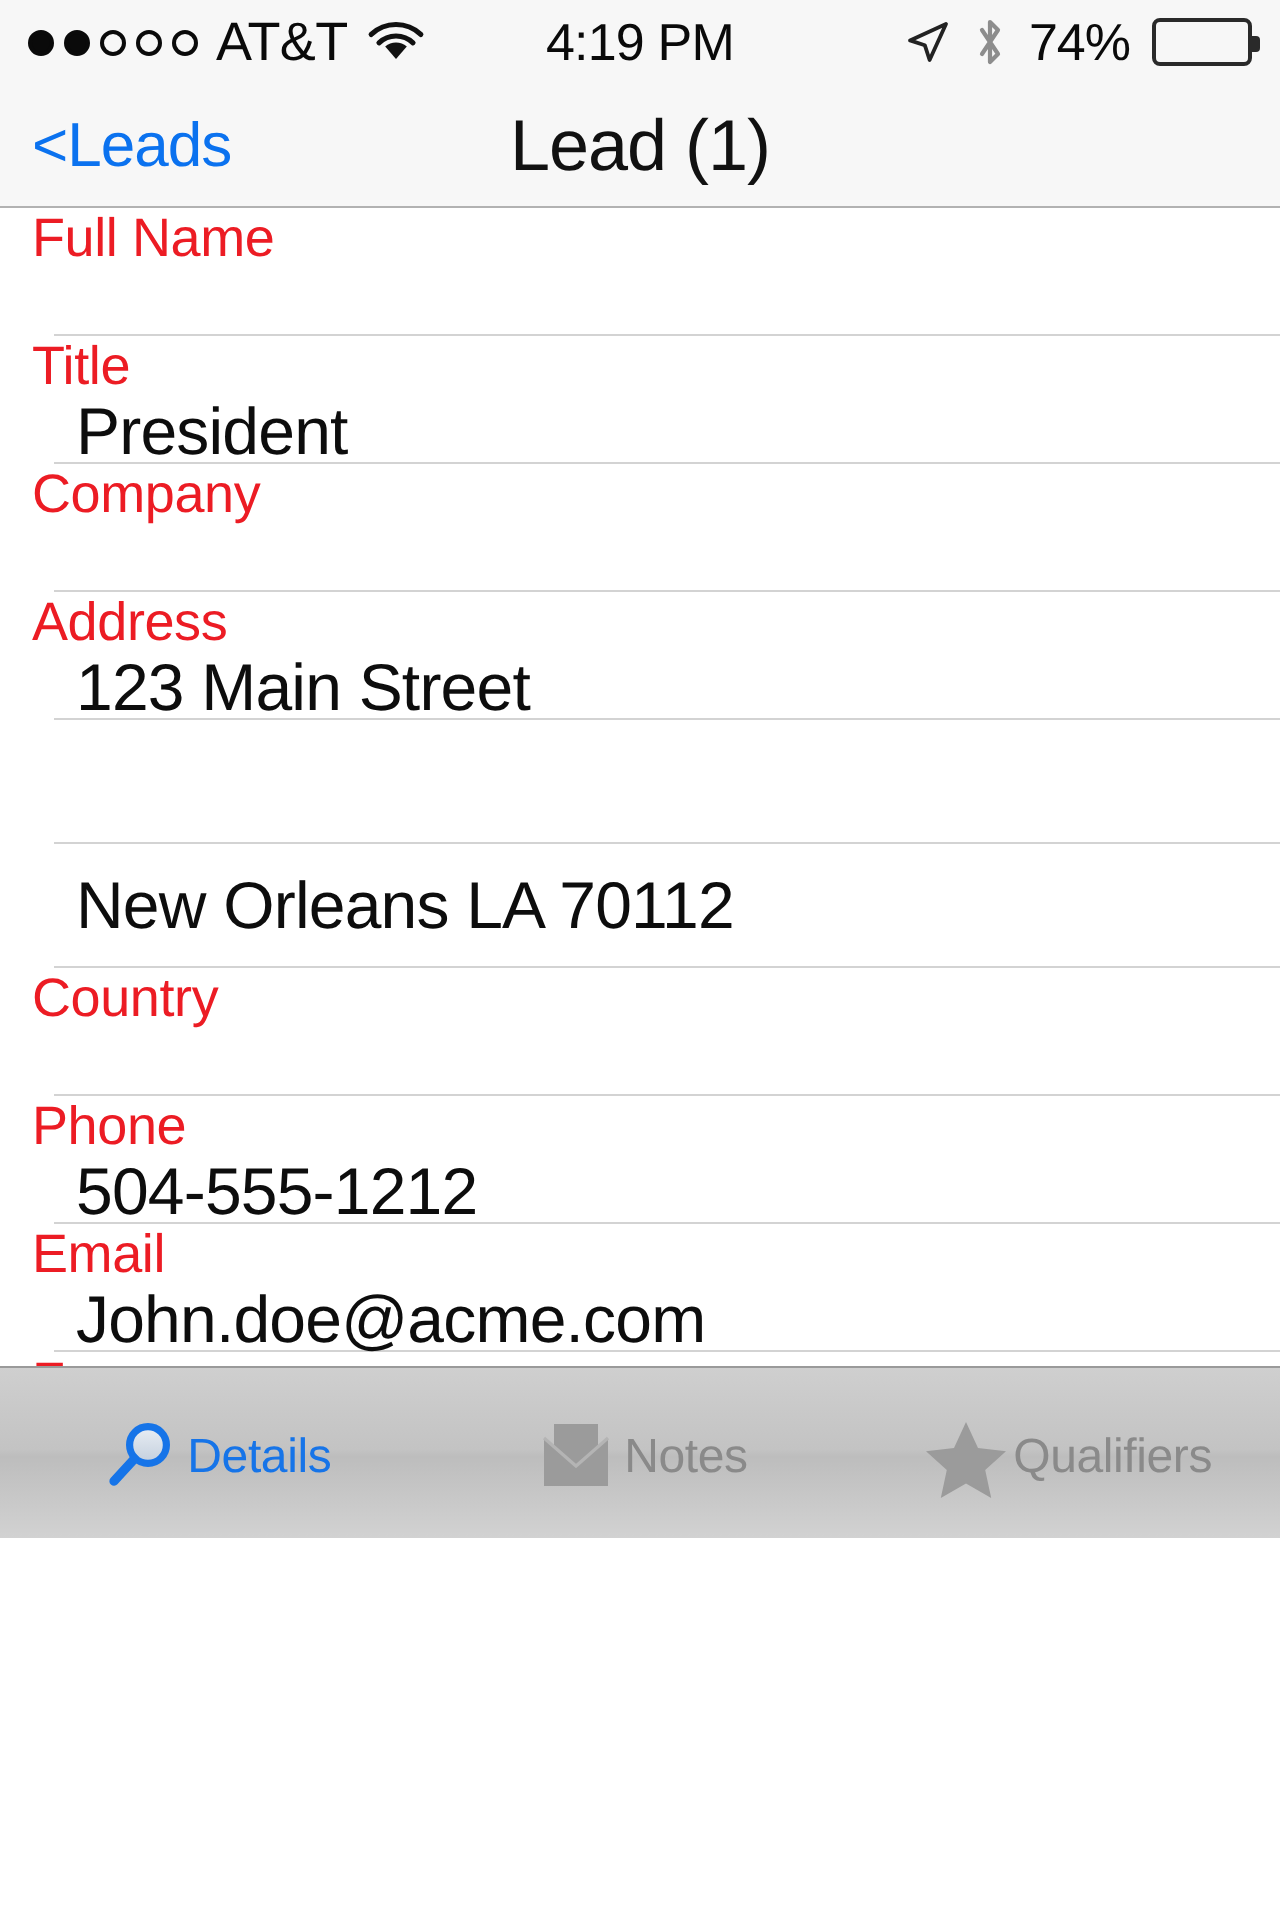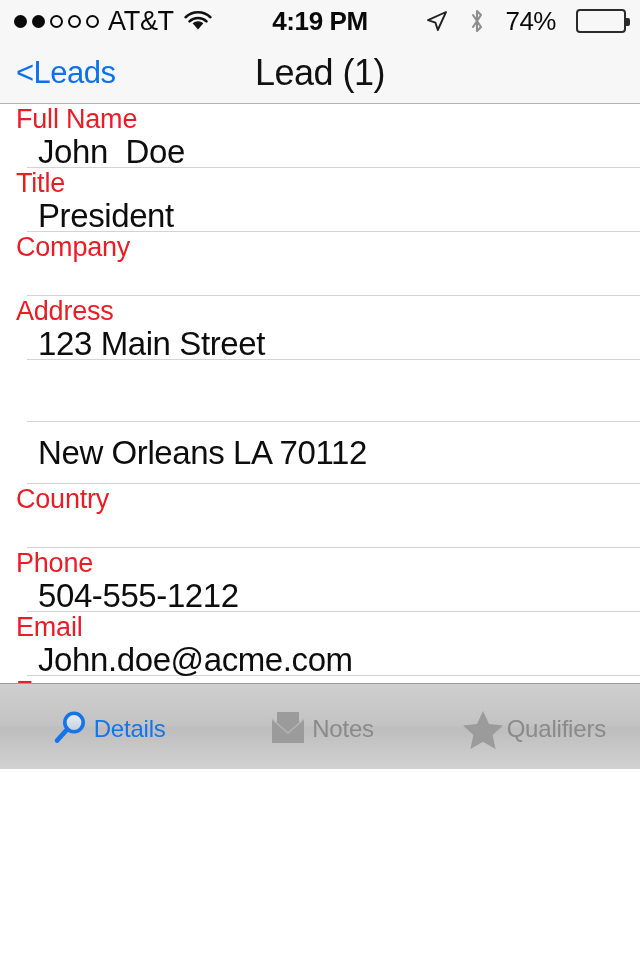--- a/index.html
+++ b/index.html
@@ -35,23 +35,23 @@
   .sb-carrier {
     font-size:27px; color:#0a0a0a; letter-spacing:-0.3px;
     line-height:1;
   }
   .sb-wifi { width:30px; height:22px; display:block; }
   .sb-center {
     position:absolute; left:0; right:0; top:0; bottom:0;
     display:flex; align-items:center; justify-content:center;
     pointer-events:none;
   }
-  .sb-time { font-size:26px; font-weight:bold; color:#0a0a0a; letter-spacing:-0.4px; }
+  .sb-time { font-size:26px; font-weight:normal; color:#0a0a0a; letter-spacing:-0.4px; }
   .sb-right {
-    margin-left:auto; display:flex; align-items:center; gap:20px;
+    margin-left:auto; display:flex; align-items:center; gap:11px;
   }
   .sb-loc { width:24px; height:24px; display:block; }
   .sb-bt { width:16px; height:26px; display:block; }
   .sb-batt-pct { font-size:26px; color:#0a0a0a; letter-spacing:-0.5px; }
   .sb-battery {
     width:50px; height:24px; position:relative;
     border:2px solid #2a2a2a; border-radius:4px;
     padding:2px;
   }
   .sb-battery::after {
@@ -189,21 +189,20 @@
   </div>
 
   <div class="nav-bar">
     <span class="nav-back">&lt;Leads</span>
     <span class="nav-title">Lead (1)</span>
   </div>
 
   <div class="form" id="form-body">
       <div class="row row-labeled">
         <div class="field-label">Full Name</div>
-        <div class="field-value">John  Doe</div>
         <span class="sep-inset"></span>
       </div>
       <div class="row row-labeled">
         <div class="field-label">Title</div>
         <div class="field-value">President</div>
         <span class="sep-inset"></span>
       </div>
       <div class="row row-labeled">
         <div class="field-label">Company</div>
         <span class="sep-inset"></span>

